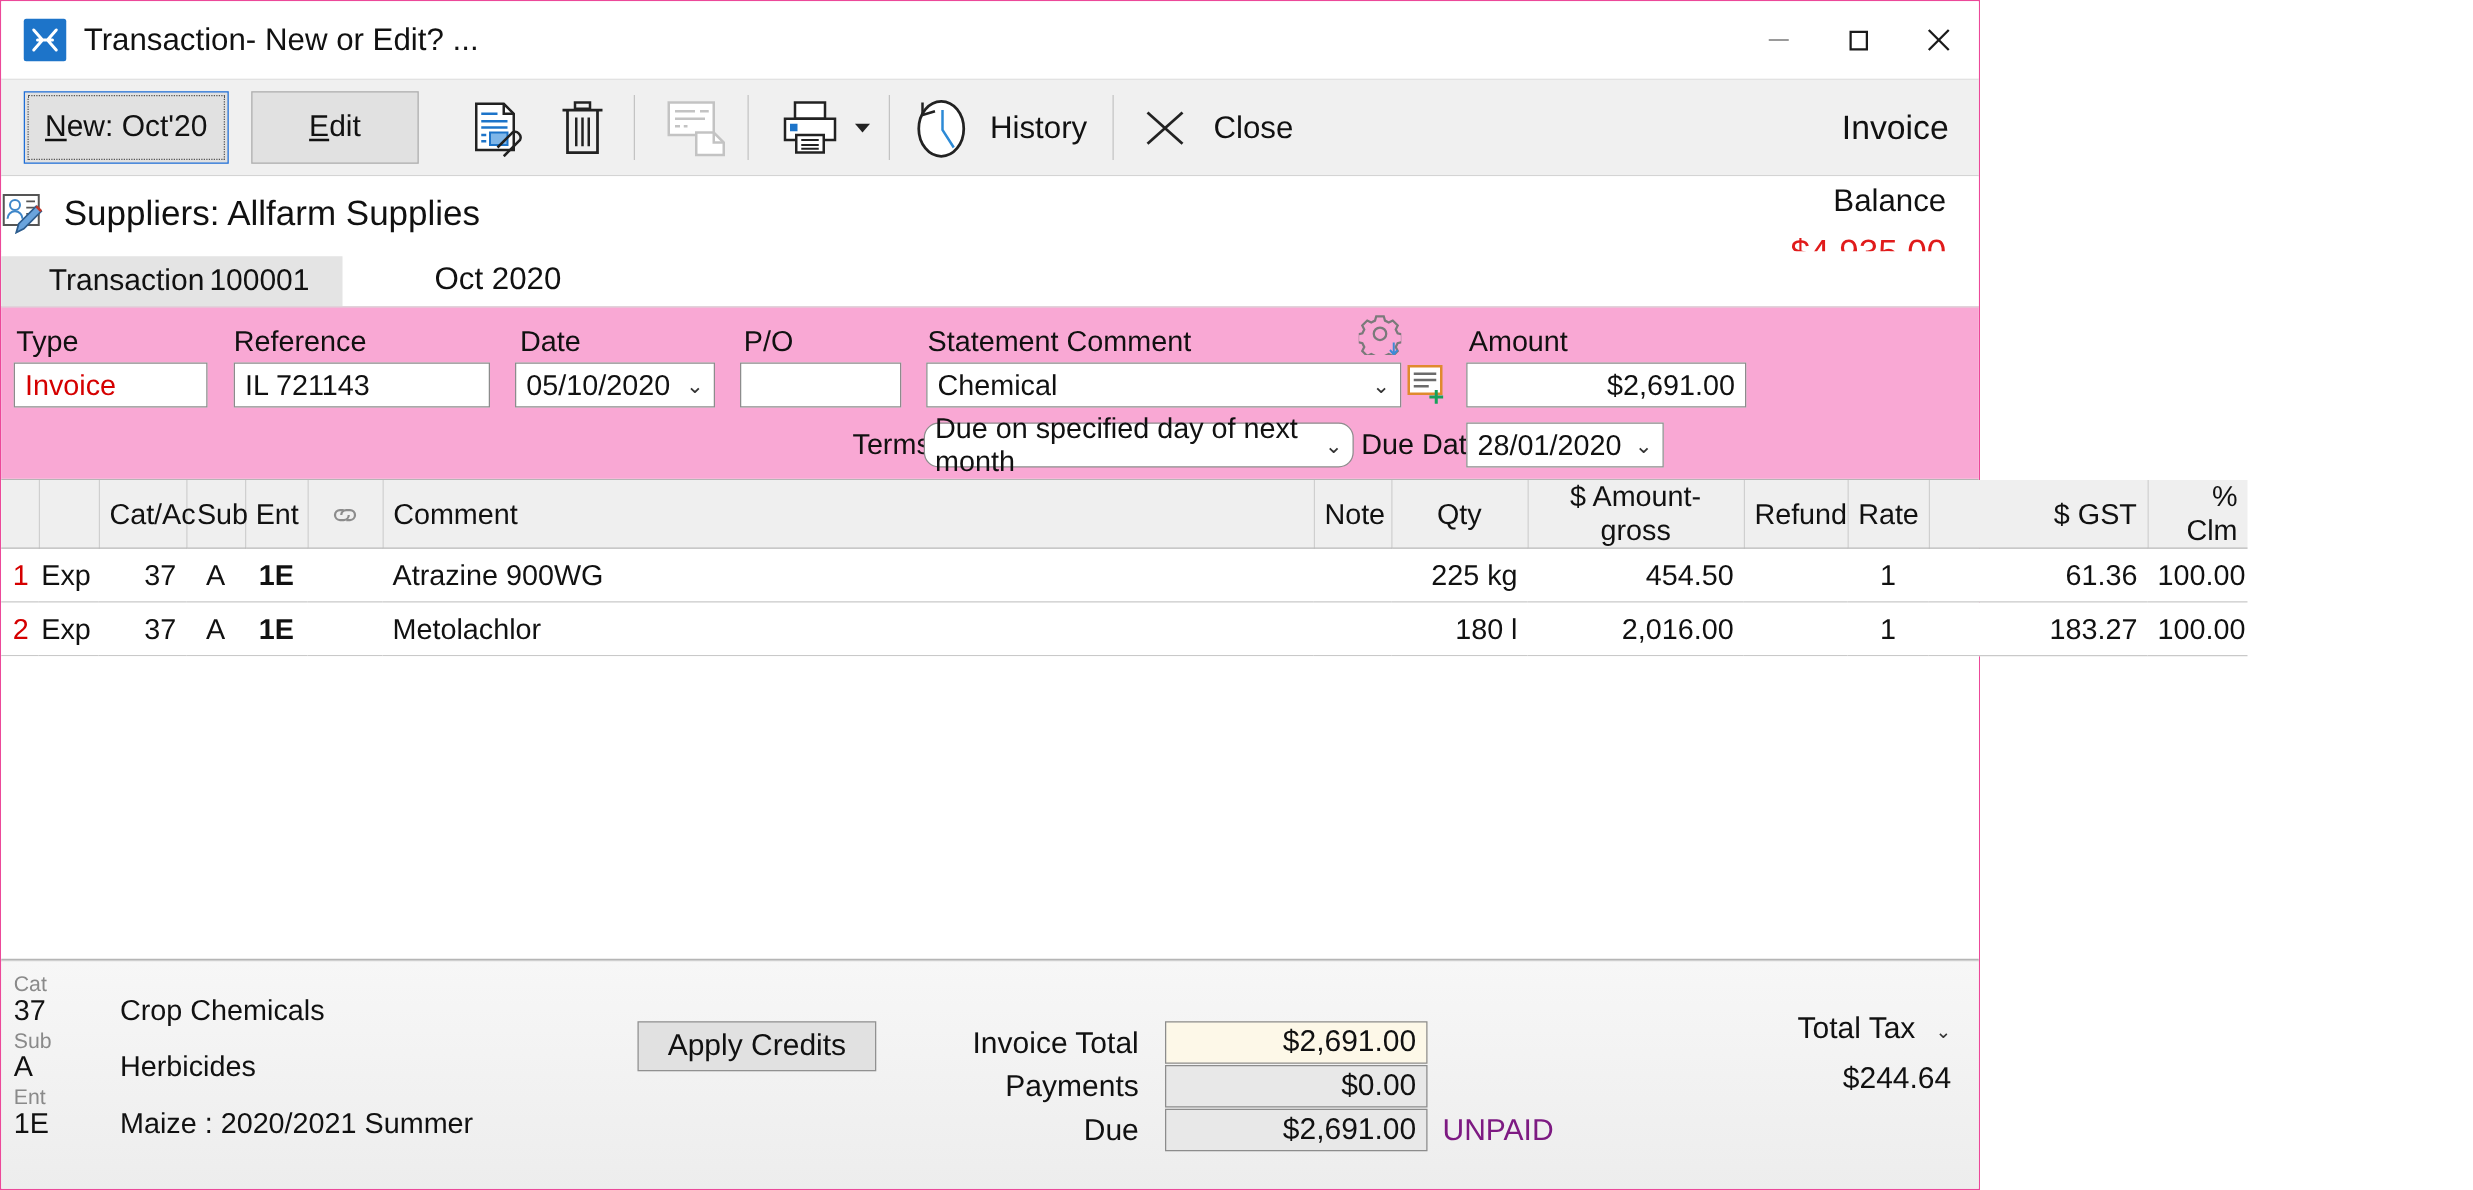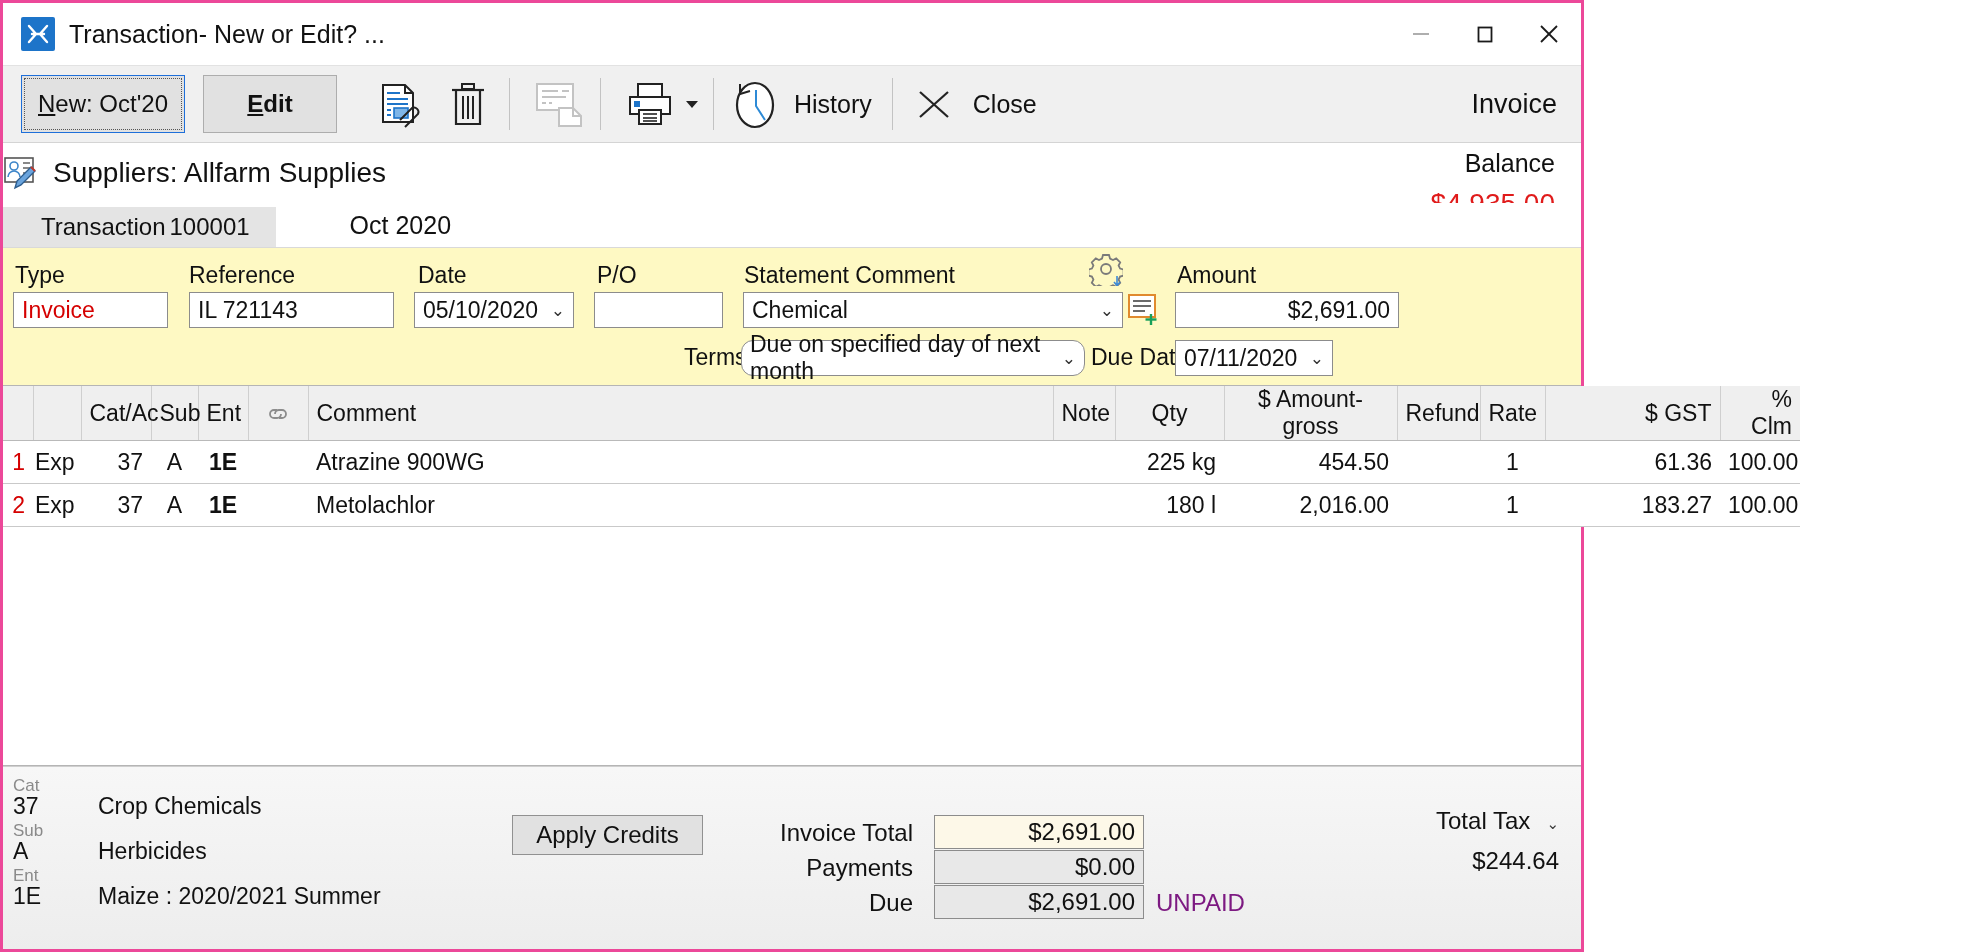--- a/index.html
+++ b/index.html
@@ -3,21 +3,21 @@
 <meta charset="utf-8">
 <style>
   html,body{margin:0;padding:0;}
   body{
     width:1978px;height:952px;overflow:hidden;
     background:#ffffff;
     font-family:"Liberation Sans", sans-serif;
     font-size:22px;color:#1a1a1a;
     -webkit-font-smoothing:antialiased;
   }
-  .win{width:1584px;height:952px;position:relative;border:3px solid #ec4899;box-sizing:border-box;background:#fff;display:flex;flex-direction:column;}
+  .win{width:1584px;height:952px;position:relative;border:1px solid #ec4899;box-sizing:border-box;background:#fff;display:flex;flex-direction:column;}
 
   
   .titlebar{height:62px;min-height:62px;background:#ffffff;display:flex;align-items:center;position:relative;}
   .app-logo{width:34px;height:34px;margin-left:18px;background:#1d74c9;border-radius:2px;display:flex;align-items:center;justify-content:center;color:#fff;font-size:21px;font-weight:bold;font-style:italic;font-family:"Liberation Serif",serif;}
   .title-text{margin-left:14px;font-size:25px;color:#111;}
   .wbtns{position:absolute;right:0;top:0;height:62px;display:flex;}
   .wbtn{width:64px;height:62px;display:flex;align-items:center;justify-content:center;}
   .wbtn svg{display:block;}
 
   
@@ -39,21 +39,21 @@
   .balance-lbl{font-size:25px;color:#111;}
   .balance-val{font-size:28px;color:#e01b1b;margin-top:10px;}
 
   
   .tabrow{height:44px;min-height:44px;background:#fff;display:flex;align-items:flex-end;position:relative;}
   .tab{height:40px;background:#e4e4e4;display:flex;align-items:center;padding:0 26px 0 38px;font-size:24px;color:#111;box-sizing:border-box;}
   .tab .num{margin-left:4px;}
   .period{margin-left:74px;font-size:25px;color:#111;align-self:center;}
 
   
-  .form{background:#fef9c3;border-top:1px solid #d9d9d9;padding:0;position:relative;height:137px;min-height:137px;}
+  .form{background:#f9a8d4;border-top:1px solid #d9d9d9;padding:0;position:relative;height:137px;min-height:137px;}
   .flabel{position:absolute;font-size:23px;color:#111;}
   .fld{position:absolute;background:#fff;border:1px solid #8c8c8c;box-sizing:border-box;height:36px;display:flex;align-items:center;padding:0 8px;font-size:23px;color:#111;}
   .fld.right{justify-content:flex-end;}
   .fld .chev{margin-left:auto;color:#333;font-size:17px;padding-left:8px;}
   .fld .val-red{color:#d50000;}
 
   
   .gridwrap{flex:1;display:flex;flex-direction:column;background:#fff;border-top:1px solid #b5b5b5;min-height:0;}
   table.grid{border-collapse:collapse;width:100%;table-layout:fixed;}
   table.grid th{background:#efefef;border-right:1px solid #cfcfcf;border-bottom:1px solid #b9b9b9;font-weight:normal;font-size:23px;color:#111;height:42px;padding:0 8px;box-sizing:border-box;}
@@ -114,21 +114,21 @@
             <line x1="21" y1="5" x2="5" y2="21" stroke="#1a1a1a" stroke-width="1.8"></line>
           </svg>
       </div>
     </div>
   </div>
 
   <div class="toolbar">
     <div class="tbtn focus">
       <span><u>N</u><span>ew: Oct'20</span></span>
     </div>
-    <div class="tbtn" style="min-width:134px;font-weight:bold;">
+    <div class="tbtn" style="min-width:134px;">
       <span><u>E</u><span>dit</span></span>
     </div>
 
     <div class="ticon" style="margin-left:30px;">
       <svg width="48" height="48" viewBox="0 0 48 48">
         <path d="M9 5 H31 L39 13 V42 H9 Z" fill="#fff" stroke="#222" stroke-width="2"></path>
         <path d="M31 5 V13 H39" fill="none" stroke="#222" stroke-width="2"></path>
         <line x1="13" y1="13" x2="26" y2="13" stroke="#1d74c9" stroke-width="2"></line>
         <line x1="13" y1="19" x2="34" y2="19" stroke="#1d74c9" stroke-width="2"></line>
         <line x1="13" y1="24" x2="34" y2="24" stroke="#1d74c9" stroke-width="2"></line>
@@ -280,21 +280,21 @@
     </div>
 
     <div class="flabel" style="left:681px;top:96px;">Terms</div>
     <div class="fld" style="left:738px;top:92px;width:344px;border-radius:12px;">
       <span>Due on specified day of next month</span>
       <span class="chev">⌄</span>
     </div>
 
     <div class="flabel" style="left:1088px;top:96px;">Due Date</div>
     <div class="fld" style="left:1172px;top:92px;width:158px;">
-      <span>07/11/2020</span>
+      <span>28/01/2020</span>
       <span class="chev">⌄</span>
     </div>
   </div>
 
   <div class="gridwrap">
     <table class="grid">
       <colgroup>
         <col style="width:30px">
           <col style="width:48px">
           <col style="width:70px">

